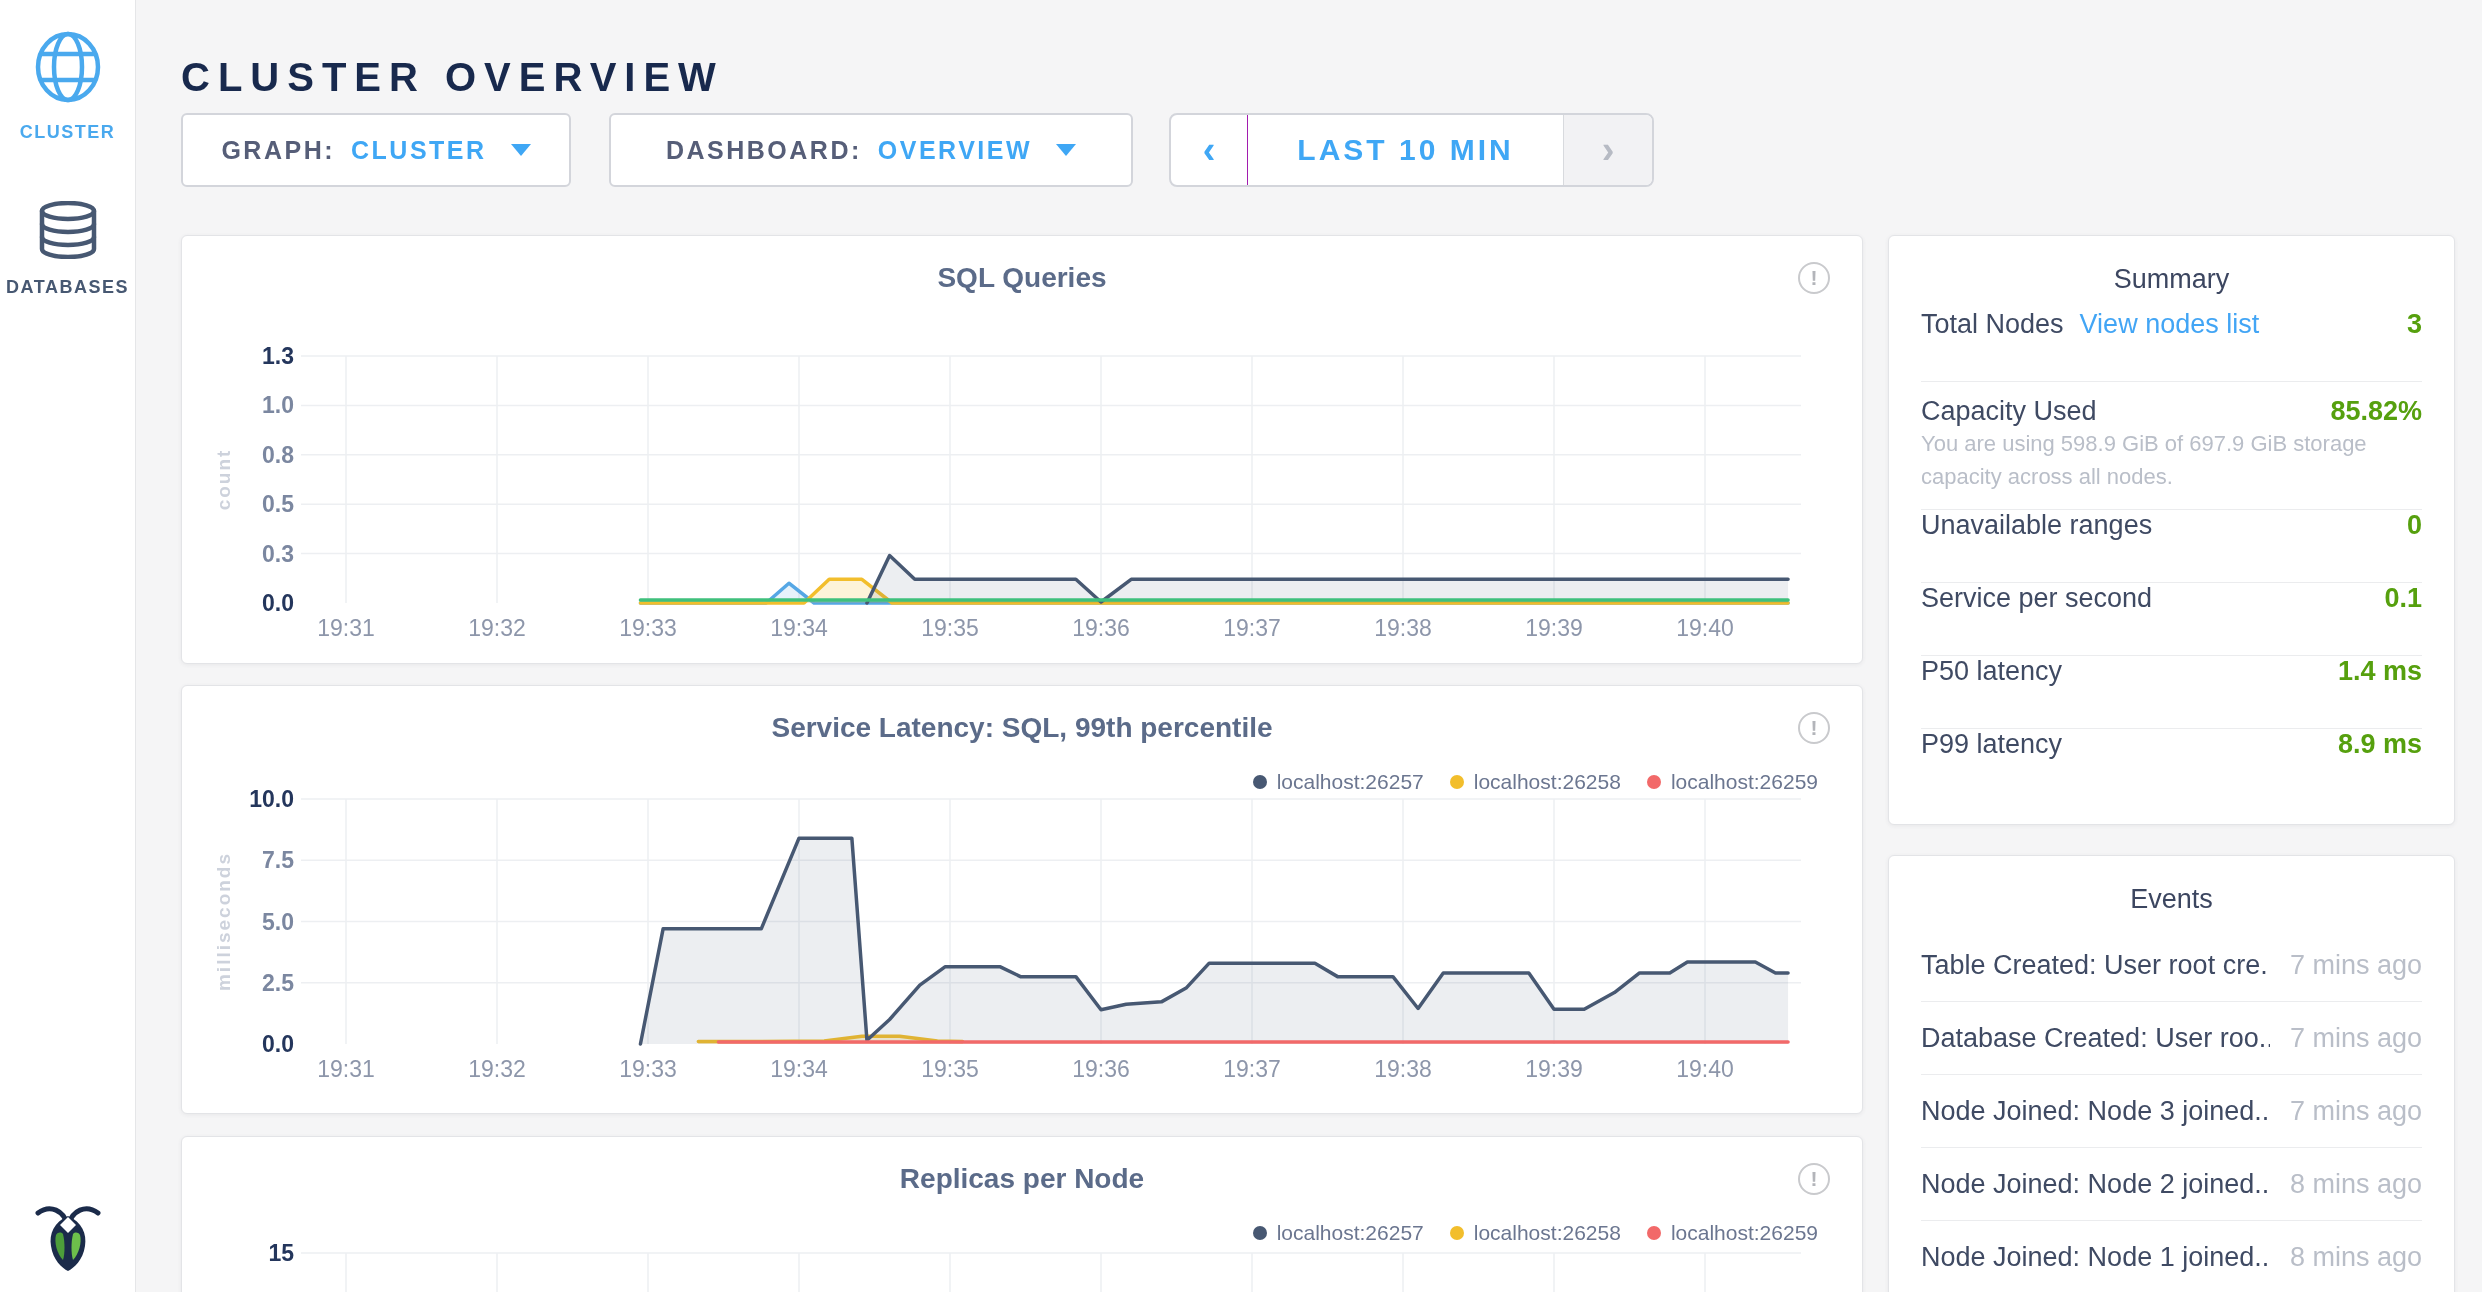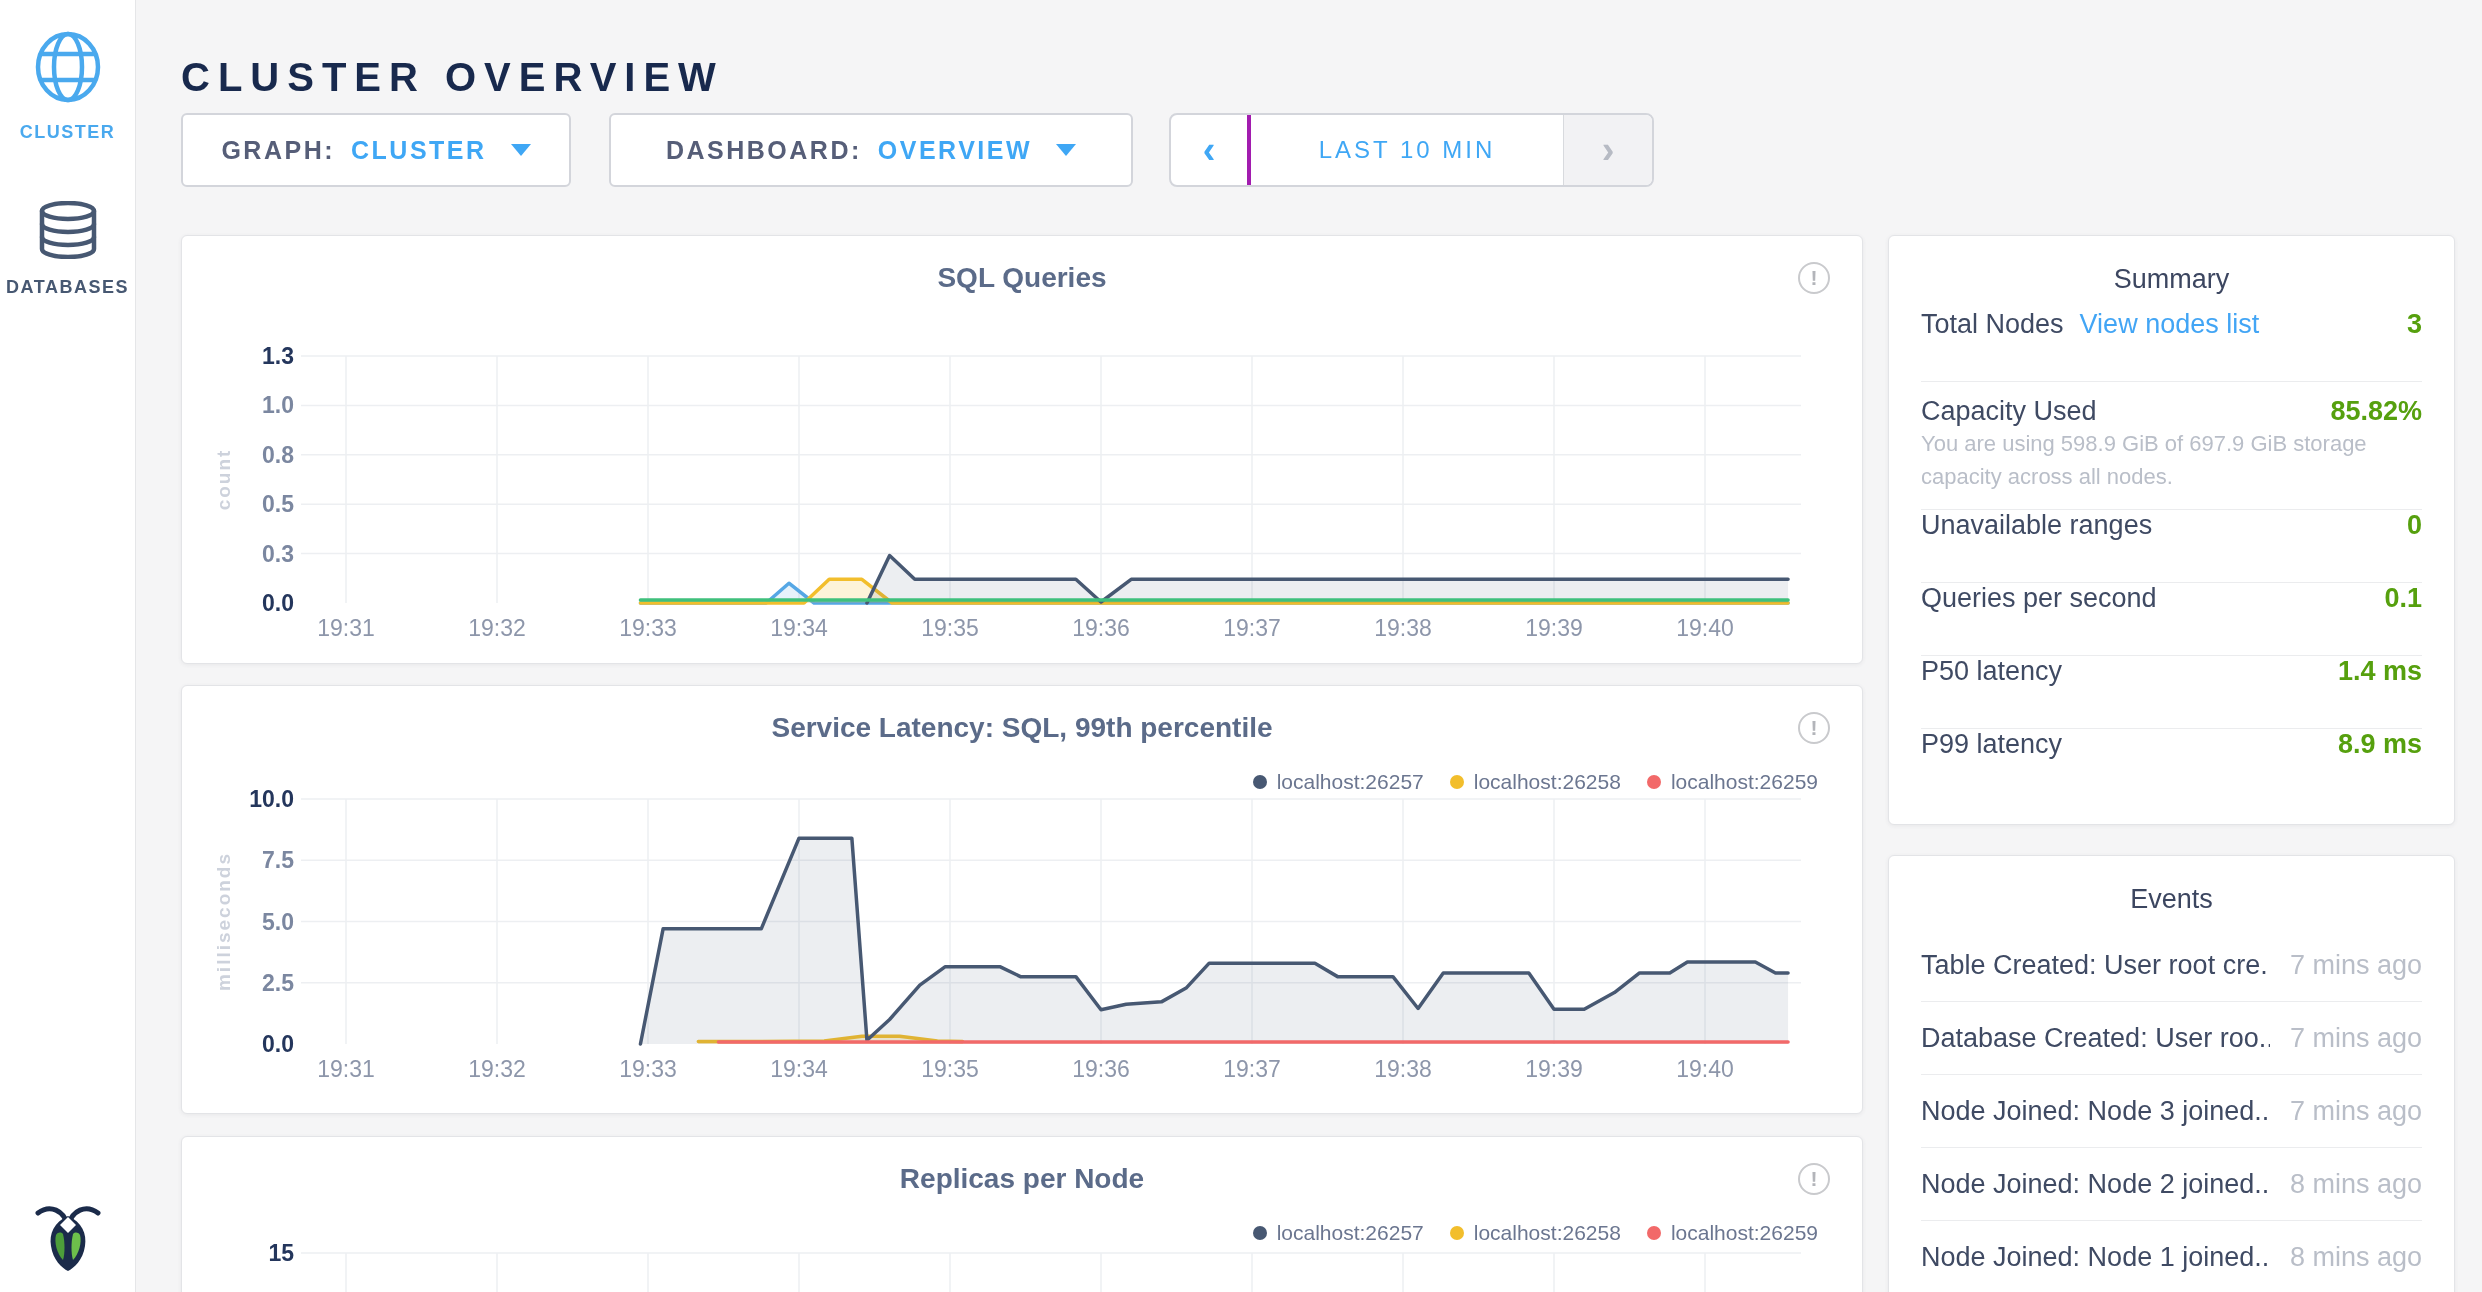--- a/index.html
+++ b/index.html
@@ -23,22 +23,22 @@
   .dropdown{height:74px;border:2px solid #d3d5db;border-radius:6px;background:#fff;
     display:flex;align-items:center;justify-content:center;gap:16px;
     font-size:25px;font-weight:700;letter-spacing:2.5px;box-sizing:border-box;cursor:pointer;}
   .dd-graph{width:390px;margin-right:38px;}
   .dd-dash{width:524px;margin-right:36px;}
   .dd-label{color:#565e78;}
   .dd-value{color:#3fa7f5;}
   .caret{width:0;height:0;border-left:10px solid transparent;border-right:10px solid transparent;border-top:12px solid #3fa7f5;margin-left:8px;}
   .timesel{display:flex;width:485px;height:74px;border:2px solid #d3d5db;border-radius:8px;background:#fff;overflow:hidden;box-sizing:border-box;}
   .ts-prev{width:76px;display:flex;align-items:center;justify-content:center;font-size:38px;font-weight:700;color:#3fa7f5;cursor:pointer;}
-  .ts-label{flex:1;display:flex;align-items:center;justify-content:center;font-size:24px;font-weight:400;letter-spacing:3px;color:#3fa7f5;
-    border-left:4px solid #a21caf;border-right:1px solid #d8dade;cursor:pointer;}
+  .ts-label{flex:1;display:flex;align-items:center;justify-content:center;font-size:30px;font-weight:700;letter-spacing:3px;color:#3fa7f5;
+    border-left:1px solid #a21caf;border-right:1px solid #d8dade;cursor:pointer;}
   .ts-next{width:88px;background:#f2f2f4;color:#b7bbc4;font-size:38px;font-weight:700;display:flex;align-items:center;justify-content:center;cursor:pointer;}
   
   .card{position:absolute;background:#fff;border:1px solid #e3e4e7;border-radius:6px;
     box-shadow:0 1px 4px rgba(50,55,70,.07);box-sizing:border-box;}
   #card-sql{left:181px;top:235px;width:1682px;height:429px;}
   #card-latency{left:181px;top:685px;width:1682px;height:429px;}
   #card-replicas{left:181px;top:1136px;width:1682px;height:430px;}
   #panel-summary{left:1888px;top:235px;width:567px;height:590px;}
   #panel-events{left:1888px;top:855px;width:567px;height:600px;}
   .chart-title{text-align:center;margin-top:26px;font-size:28px;font-weight:700;color:#5b6b89;}
@@ -291,21 +291,21 @@
         <span class="sval">85.82%</span>
       </div>
       <div class="cap-text">You are using 598.9 GiB of 697.9 GiB storage capacity across all nodes.</div>
     </div>
     <div id="summary-extra-rows">
         <div class="srow">
           <span>Unavailable ranges</span>
                  <span class="sval">0</span>
         </div>
         <div class="srow">
-          <span>Queries per second</span>
+          <span>Service per second</span>
                  <span class="sval">0.1</span>
         </div>
         <div class="srow">
           <span>P50 latency</span>
                  <span class="sval">1.4 ms</span>
         </div>
         <div class="srow">
           <span>P99 latency</span>
                  <span class="sval">8.9 ms</span>
         </div>

